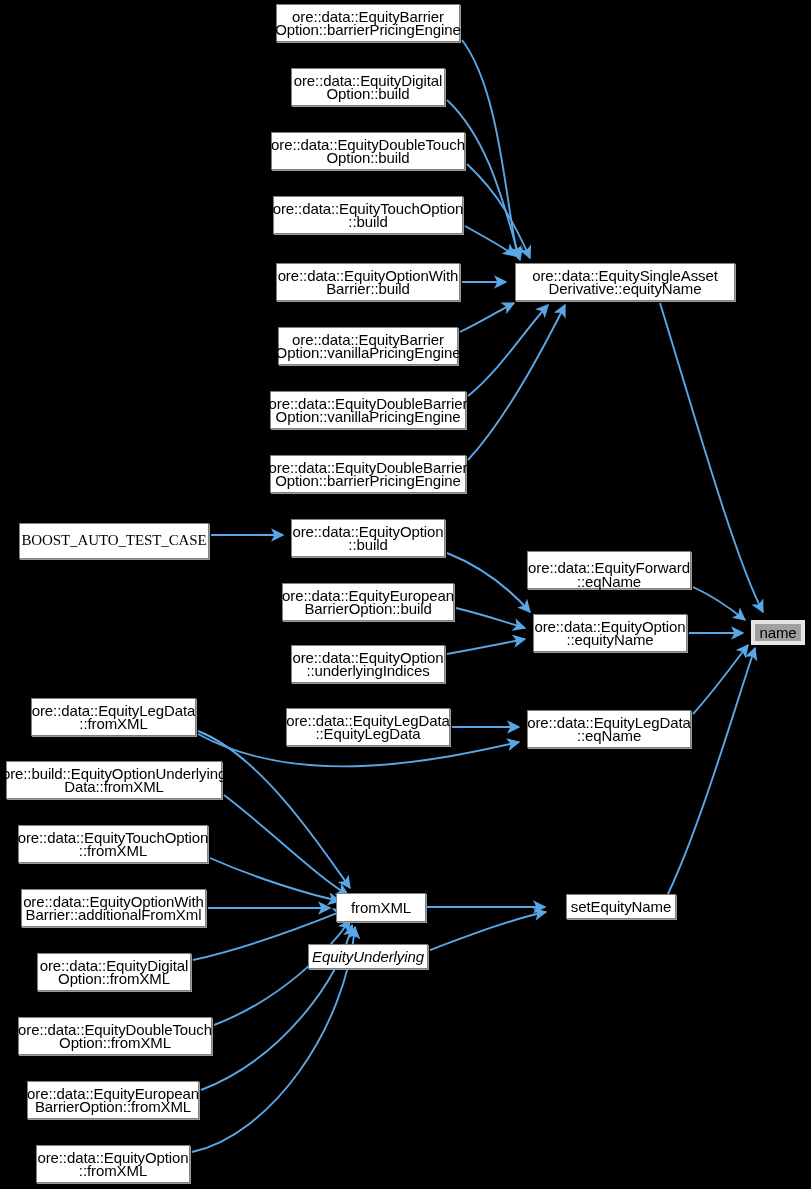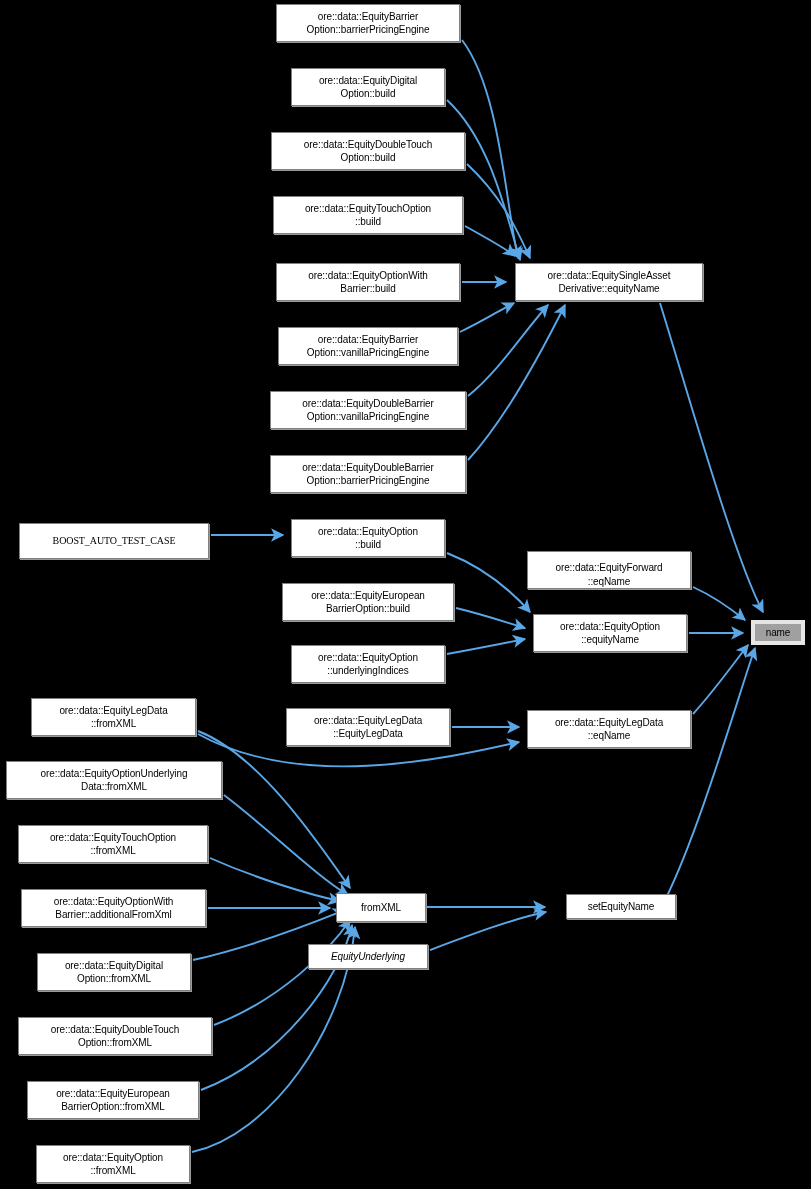--- a/index.html
+++ b/index.html
@@ -25,21 +25,21 @@
     height: 1189px;
     pointer-events: none;
   }
   .node {
     position: absolute;
     box-sizing: border-box;
     background: #ffffff;
     border: 1px solid #808080;
     box-shadow: 1px 1px 0 0 #9a9a9a;
     color: #000000;
-    font-size: 10px;
+    font-size: 15px;
     line-height: 13.5px;
     text-align: center;
     display: flex;
     align-items: center;
     justify-content: center;
     white-space: pre-line;
     letter-spacing: -0.1px;
     z-index: 3;
   }
   .node.highlight {
@@ -102,41 +102,41 @@
       <div class="node" style="left: 273px; top: 196px; width: 190px; height: 38px;"><span>ore::data::EquityTouchOption
 ::build</span></div>
       <div class="node" style="left: 276px; top: 263px; width: 184px; height: 38px;"><span>ore::data::EquityOptionWith
 Barrier::build</span></div>
       <div class="node" style="left: 278px; top: 327px; width: 180px; height: 38px;"><span>ore::data::EquityBarrier
 Option::vanillaPricingEngine</span></div>
       <div class="node" style="left: 270px; top: 391px; width: 196px; height: 38px;"><span>ore::data::EquityDoubleBarrier
 Option::vanillaPricingEngine</span></div>
       <div class="node" style="left: 270px; top: 455px; width: 196px; height: 38px;"><span>ore::data::EquityDoubleBarrier
 Option::barrierPricingEngine</span></div>
-      <div class="node" style="left: 515px; top: 263px; width: 188px; height: 38px;"><span>ore::data::EquitySingleAsset
+      <div class="node" style="left: 515px; top: 263px; width: 220px; height: 38px;"><span>ore::data::EquitySingleAsset
 Derivative::equityName</span></div>
       <div class="node" style="left: 19px; top: 523px; width: 190px; height: 36px; font-family: Liberation Serif, serif;"><span>BOOST_AUTO_TEST_CASE</span></div>
       <div class="node" style="left: 291px; top: 519px; width: 154px; height: 38px;"><span>ore::data::EquityOption
 ::build</span></div>
       <div class="node" style="left: 282px; top: 583px; width: 172px; height: 38px;"><span>ore::data::EquityEuropean
 BarrierOption::build</span></div>
       <div class="node" style="left: 291px; top: 645px; width: 154px; height: 38px;"><span>ore::data::EquityOption
 ::underlyingIndices</span></div>
       <div class="node" style="left: 527px; top: 551px; width: 164px; height: 38px; align-items: flex-end;"><span>ore::data::EquityForward
 ::eqName</span></div>
       <div class="node" style="left: 533px; top: 614px; width: 154px; height: 38px;"><span>ore::data::EquityOption
 ::equityName</span></div>
       <div class="node highlight" style="left: 751px; top: 620px; width: 54px; height: 25px;"><span>name</span></div>
       <div class="node" style="left: 31px; top: 698px; width: 165px; height: 38px;"><span>ore::data::EquityLegData
 ::fromXML</span></div>
       <div class="node" style="left: 286px; top: 708px; width: 164px; height: 38px;"><span>ore::data::EquityLegData
 ::EquityLegData</span></div>
       <div class="node" style="left: 527px; top: 710px; width: 164px; height: 38px;"><span>ore::data::EquityLegData
 ::eqName</span></div>
-      <div class="node" style="left: 6px; top: 761px; width: 216px; height: 38px;"><span>ore::data::EquityOptionUnderlying
+      <div class="node" style="left: 6px; top: 761px; width: 216px; height: 38px;"><span>ore::build::EquityOptionUnderlying
 Data::fromXML</span></div>
       <div class="node" style="left: 18px; top: 825px; width: 190px; height: 38px;"><span>ore::data::EquityTouchOption
 ::fromXML</span></div>
       <div class="node" style="left: 21px; top: 889px; width: 185px; height: 38px;"><span>ore::data::EquityOptionWith
 Barrier::additionalFromXml</span></div>
       <div class="node" style="left: 336px; top: 893px; width: 90px; height: 29px;"><span>fromXML</span></div>
       <div class="node" style="left: 566px; top: 894px; width: 110px; height: 25px;"><span>setEquityName</span></div>
       <div class="node" style="left: 37px; top: 953px; width: 154px; height: 38px;"><span>ore::data::EquityDigital
 Option::fromXML</span></div>
       <div class="node" style="left: 308px; top: 944px; width: 120px; height: 25px; font-style: italic;"><span>EquityUnderlying</span></div>

